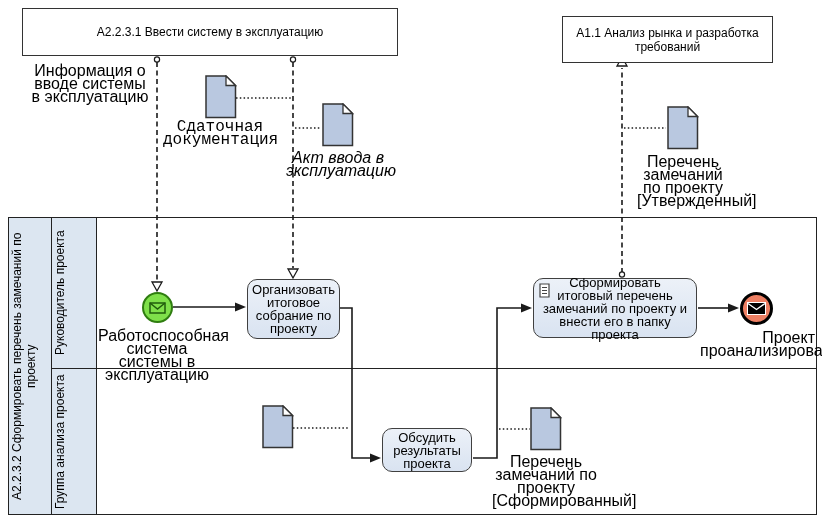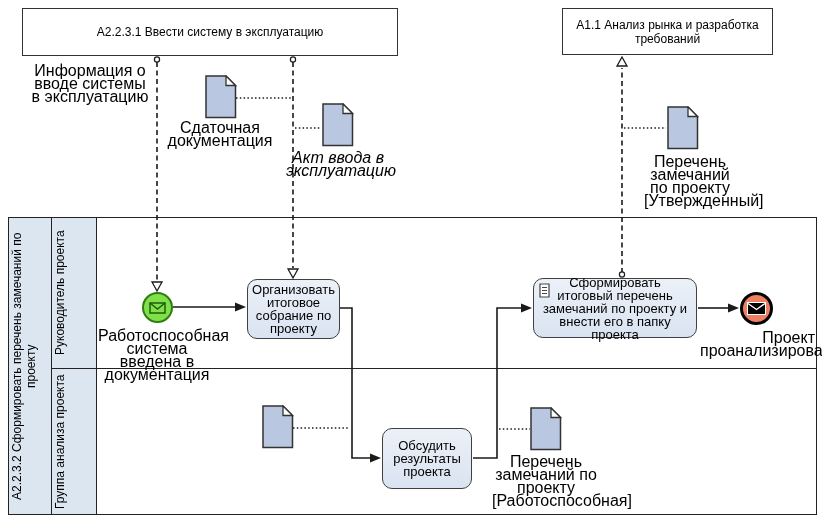--- a/index.html
+++ b/index.html
@@ -89,90 +89,90 @@
       <polyline points="473,458 497,458 497,308 522,308" fill="none"></polyline>
       <polygon points="532,308 521,303.6 521,312.4" stroke="none"></polygon>
       <line x1="698" y1="308" x2="729" y2="308"></line>
       <polygon points="739,308 728,303.6 728,312.4" stroke="none"></polygon>
     </g>
   </svg>
 
   <div class="abs extbox" style="left:22px;top:8px;width:376px;height:48px;">
     <span>A2.2.3.1 Ввести систему в эксплуатацию</span>
   </div>
-  <div class="abs extbox" style="left:562px;top:8px;width:211px;height:47px;">
+  <div class="abs extbox" style="left:562px;top:16px;width:211px;height:47px;">
     <span>A1.1 Анализ рынка и разработка требований</span>
   </div>
 
   <div class="lbl" style="left:28px;top:64px;width:124px;">Информация о вводе системы в эксплуатацию</div>
 
   <div class="docshape" style="left:205px;top:75px;">
     <svg width="32" height="44">
       <path d="M1,1 h20 l9.5,9.5 V42.5 H1 Z" fill="#b9c8e0" stroke="#333" stroke-width="1.5"></path>
       <path d="M21,1 v9.5 h9.5 Z" fill="#fff" stroke="#333" stroke-width="1.3"></path>
     </svg>
   </div>
-  <div class="lbl" style="left:163px;top:121px;width:114px;">Сдаточная документация</div>
+  <div class="lbl" style="left:163px;top:121px;width:114px;font-family:Liberation Mono, monospace;">Сдаточная документация</div>
 
   <div class="docshape" style="left:322px;top:103px;">
     <svg width="32" height="44">
       <path d="M1,1 h20 l9.5,9.5 V42.5 H1 Z" fill="#b9c8e0" stroke="#333" stroke-width="1.5"></path>
       <path d="M21,1 v9.5 h9.5 Z" fill="#fff" stroke="#333" stroke-width="1.3"></path>
     </svg>
   </div>
   <div class="lbl" style="left:286px;top:151px;width:104px;font-style:italic;">Акт ввода в эксплуатацию</div>
 
   <div class="docshape" style="left:667px;top:106px;">
     <svg width="32" height="44">
       <path d="M1,1 h20 l9.5,9.5 V42.5 H1 Z" fill="#b9c8e0" stroke="#333" stroke-width="1.5"></path>
       <path d="M21,1 v9.5 h9.5 Z" fill="#fff" stroke="#333" stroke-width="1.3"></path>
     </svg>
   </div>
-  <div class="lbl" style="left:637px;top:155px;width:92px;margin-left:7px;">Перечень замечаний по проекту [Утвержденный]</div>
+  <div class="lbl" style="left:637px;top:155px;width:92px;">Перечень замечаний по проекту [Утвержденный]</div>
 
   <div class="docshape" style="left:262px;top:405px;">
     <svg width="32" height="44">
       <path d="M1,1 h20 l9.5,9.5 V42.5 H1 Z" fill="#b9c8e0" stroke="#333" stroke-width="1.5"></path>
       <path d="M21,1 v9.5 h9.5 Z" fill="#fff" stroke="#333" stroke-width="1.3"></path>
     </svg>
   </div>
 
   <div class="docshape" style="left:530px;top:407px;">
     <svg width="32" height="44">
       <path d="M1,1 h20 l9.5,9.5 V42.5 H1 Z" fill="#b9c8e0" stroke="#333" stroke-width="1.5"></path>
       <path d="M21,1 v9.5 h9.5 Z" fill="#fff" stroke="#333" stroke-width="1.3"></path>
     </svg>
   </div>
-  <div class="lbl" style="left:492px;top:455px;width:108px;">Перечень замечаний по проекту [Работоспособная]</div>
+  <div class="lbl" style="left:492px;top:455px;width:108px;">Перечень замечаний по проекту [Сформированный]</div>
 
   <div class="task" style="left:247px;top:279px;width:93px;height:60px;">
     <span>Организовать итоговое собрание по проекту</span>
   </div>
 
   <div class="task" style="left:533px;top:278px;width:164px;height:60px;padding:10px 8px;">
     <svg width="13" height="15" style="position:absolute;left:5px;top:4px;">
       <path d="M1,1 h9 v13 h-9 z" fill="#fff" stroke="#444" stroke-width="1.2"></path>
       <line x1="3" y1="4.5" x2="8" y2="4.5" stroke="#444" stroke-width="1"></line>
       <line x1="3" y1="7.5" x2="8" y2="7.5" stroke="#444" stroke-width="1"></line>
       <line x1="3" y1="10.5" x2="8" y2="10.5" stroke="#444" stroke-width="1"></line>
     </svg>
     <span>Сформировать итоговый перечень замечаний по проекту и внести его в папку проекта</span>
   </div>
 
-  <div class="task" style="left:382px;top:428px;width:90px;height:61px;">
+  <div class="task" style="left:382px;top:428px;width:90px;height:44px;">
     <span>Обсудить результаты проекта</span>
   </div>
 
   <div class="event" style="left:142px;top:292px;width:31px;height:31px;background:#7fe04a;border:2px solid #2f7d10;">
     <svg width="17" height="12">
       <rect x="1" y="1" width="15" height="10" fill="none" stroke="#215c0d" stroke-width="1.5"></rect>
       <path d="M1,1 L8.5,7 L16,1" fill="none" stroke="#215c0d" stroke-width="1.5"></path>
     </svg>
   </div>
-  <div class="lbl" style="left:98px;top:329px;width:118px;">Работоспособная система введена в документация</div>
+  <div class="lbl" style="left:98px;top:329px;width:118px;">Работоспособная система системы в эксплуатацию</div>
 
   <div class="event" style="left:740px;top:292px;width:33px;height:33px;background:#ed7f63;border:3.5px solid #000;">
     <svg width="19" height="13">
       <rect x="0.5" y="0.5" width="18" height="12" fill="#000" stroke="#fff" stroke-width="1"></rect>
       <path d="M1,1.5 L9.5,7.5 L18,1.5" fill="none" stroke="#fff" stroke-width="1.4"></path>
     </svg>
   </div>
   <div class="lbl" style="left:700px;top:331px;width:115px;text-align:right;">Проект проанализирован</div>
 
 </div>

